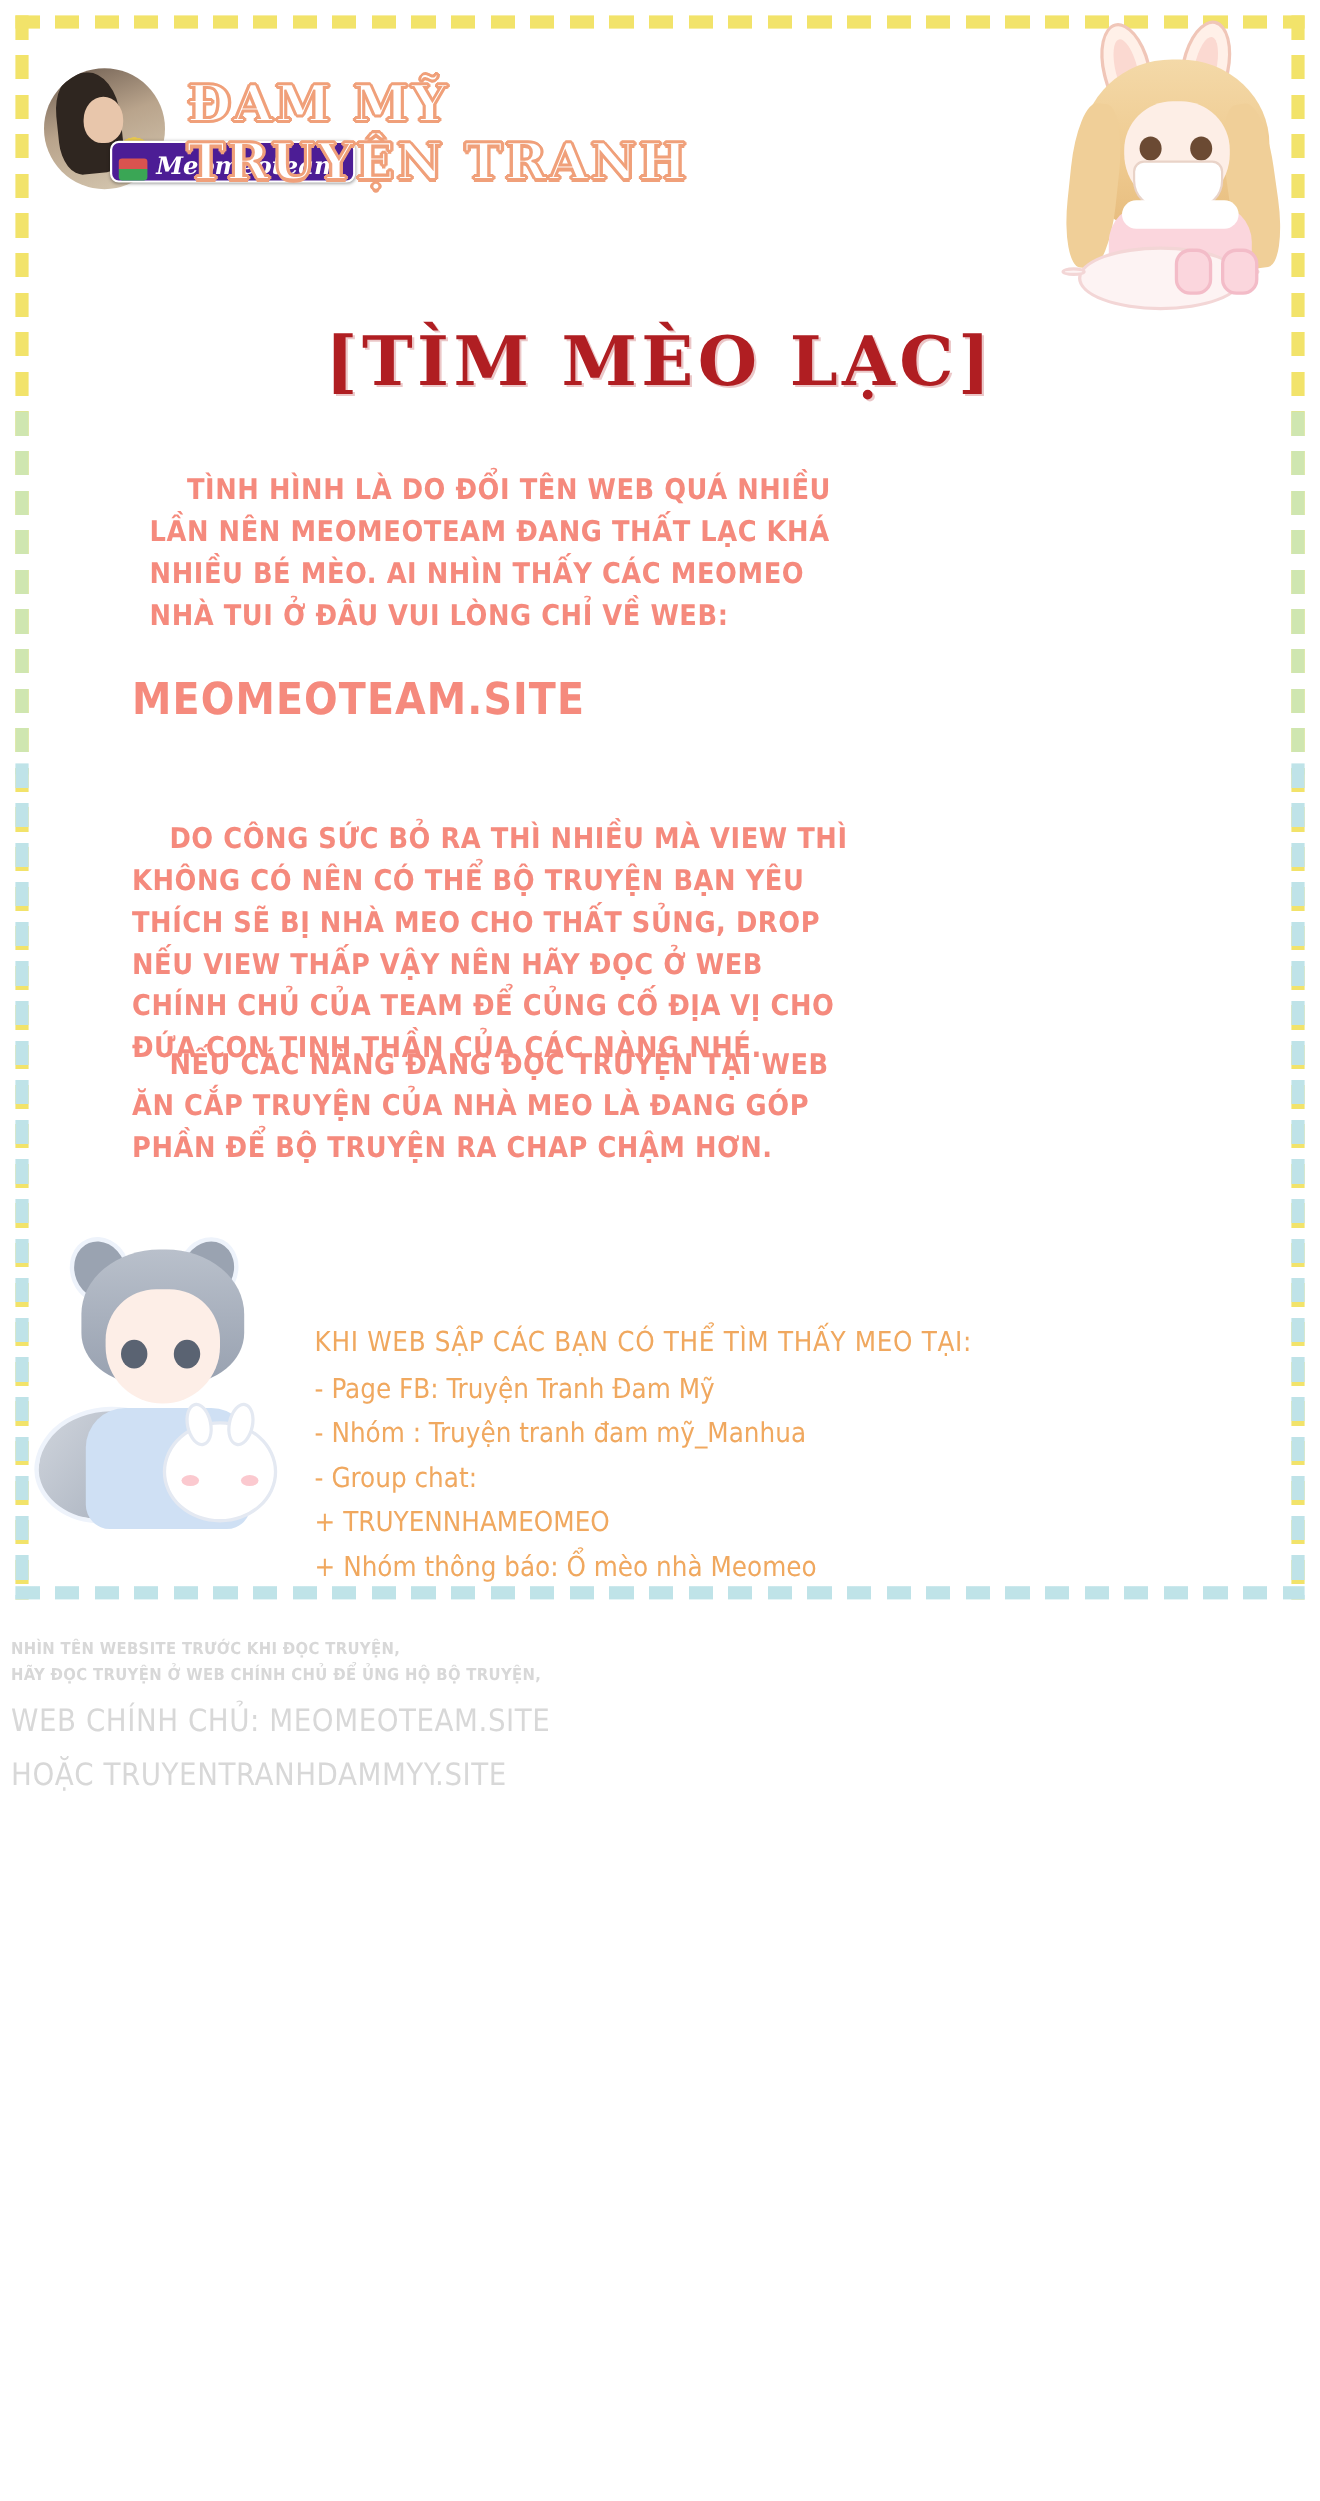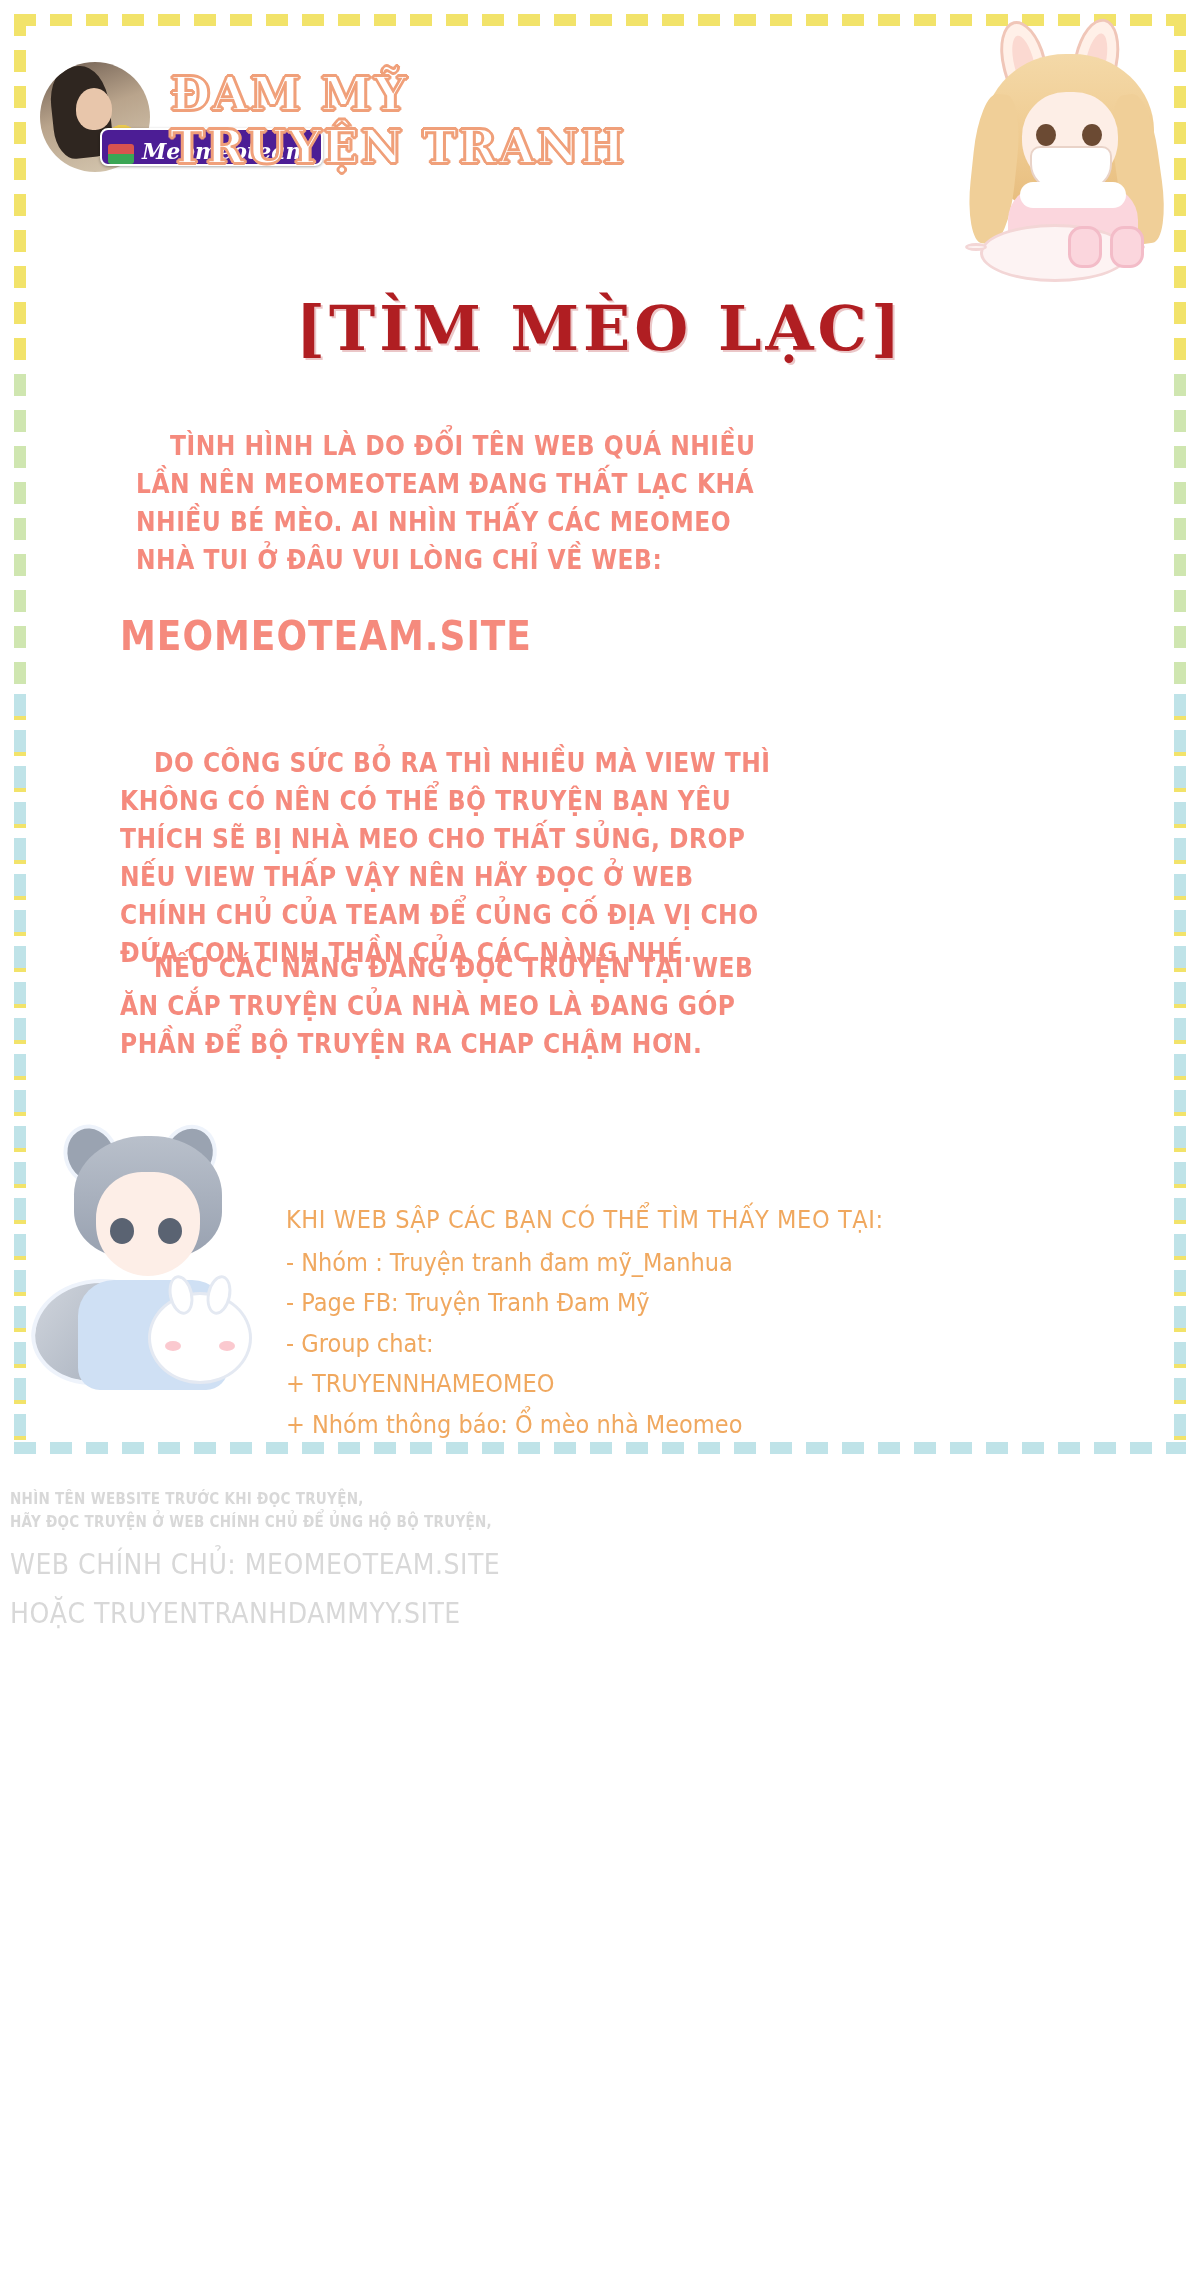--- a/index.html
+++ b/index.html
@@ -408,22 +408,22 @@
   <div class="wf-plush">
     <div class="pe l"></div>
       <div class="pe r"></div>
     <div class="cheek l"></div>
       <div class="cheek r"></div>
   </div>
 </div>
 
 <div class="contact">
   <div class="head">KHI WEB SẬP CÁC BẠN CÓ THỂ TÌM THẤY MEO TẠI:</div>
+  <div class="row">- Page FB: Truyện Tranh Đam Mỹ</div>
   <div class="row">- Nhóm : Truyện tranh đam mỹ_Manhua</div>
-  <div class="row">- Page FB: Truyện Tranh Đam Mỹ</div>
   <div class="row">- Group chat:</div>
   <div class="row">+ TRUYENNHAMEOMEO</div>
   <div class="row">+ Nhóm thông báo: Ổ mèo nhà Meomeo</div>
 </div>
 
 <div class="footer">
   <div class="small">NHÌN TÊN WEBSITE TRƯỚC KHI ĐỌC TRUYỆN,</div>
   <div class="small">HÃY ĐỌC TRUYỆN Ở WEB CHÍNH CHỦ ĐỂ ỦNG HỘ BỘ TRUYỆN,</div>
   <div class="big">WEB CHÍNH CHỦ: MEOMEOTEAM.SITE</div>
   <div class="big">HOẶC TRUYENTRANHDAMMYY.SITE</div>

